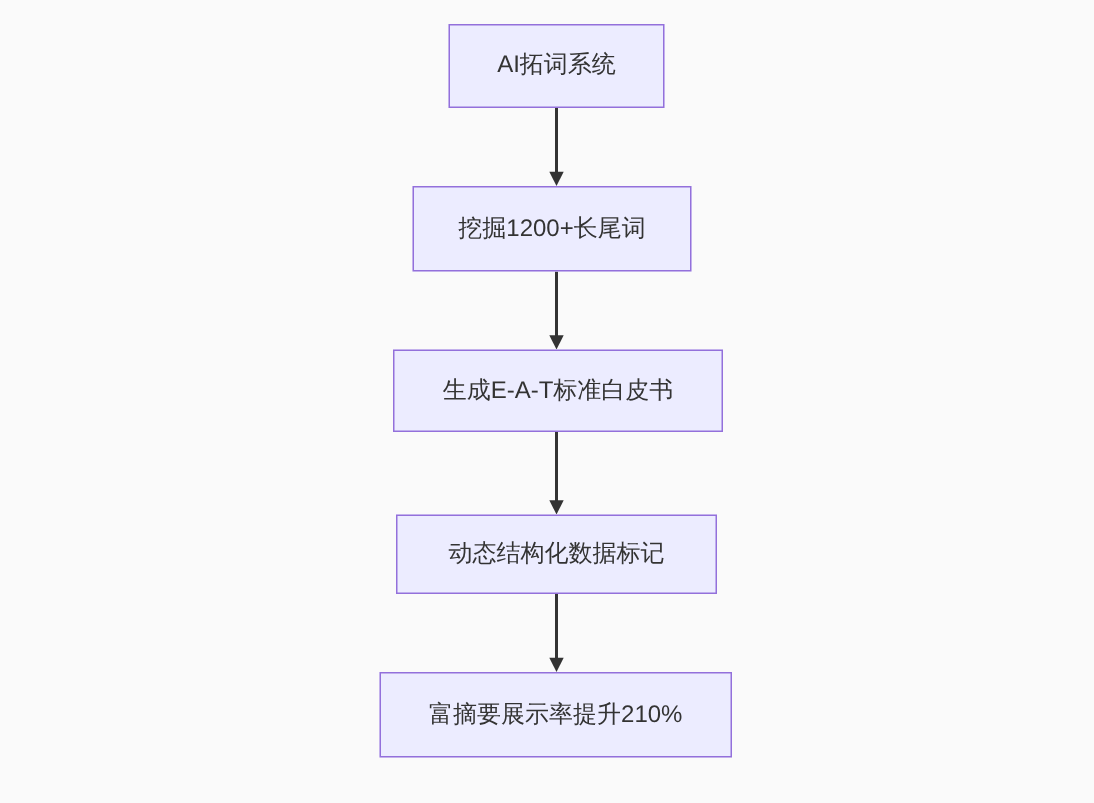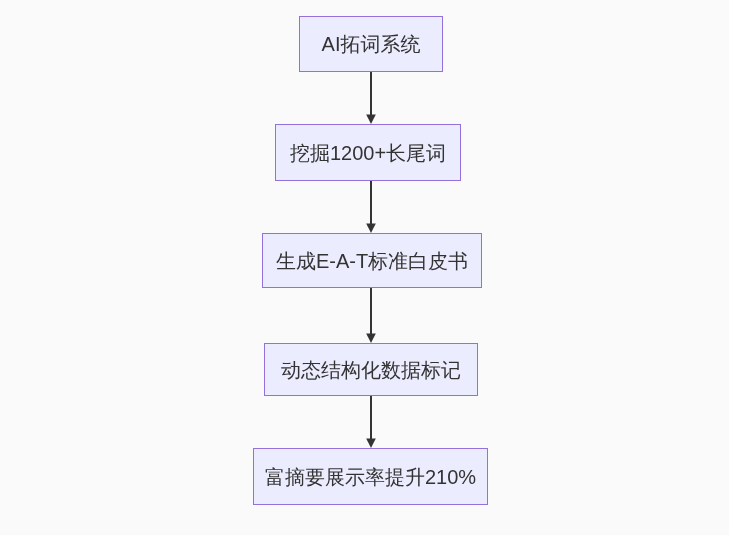--- a/index.html
+++ b/index.html
@@ -23,21 +23,21 @@
   }
   .node{
     position:absolute;
     box-sizing:border-box;
     background:var(--node-fill);
     border:1.5px solid var(--node-border);
     color:var(--text-color);
     display:flex;
     align-items:center;
     justify-content:center;
-    font-size:20px;
+    font-size:16px;
     line-height:1.2;
     white-space:nowrap;
   }
   .node-1{left:299px;top:16px;width:144px;height:56px;}
   .node-2{left:275px;top:124px;width:186px;height:57px;text-align:right;}
   .node-3{left:262px;top:233px;width:220px;height:55px;}
   .node-4{left:264px;top:343px;width:214px;height:53px;}
   .node-5{left:253px;top:448px;width:235px;height:57px;}
   .edges{
     position:absolute;

